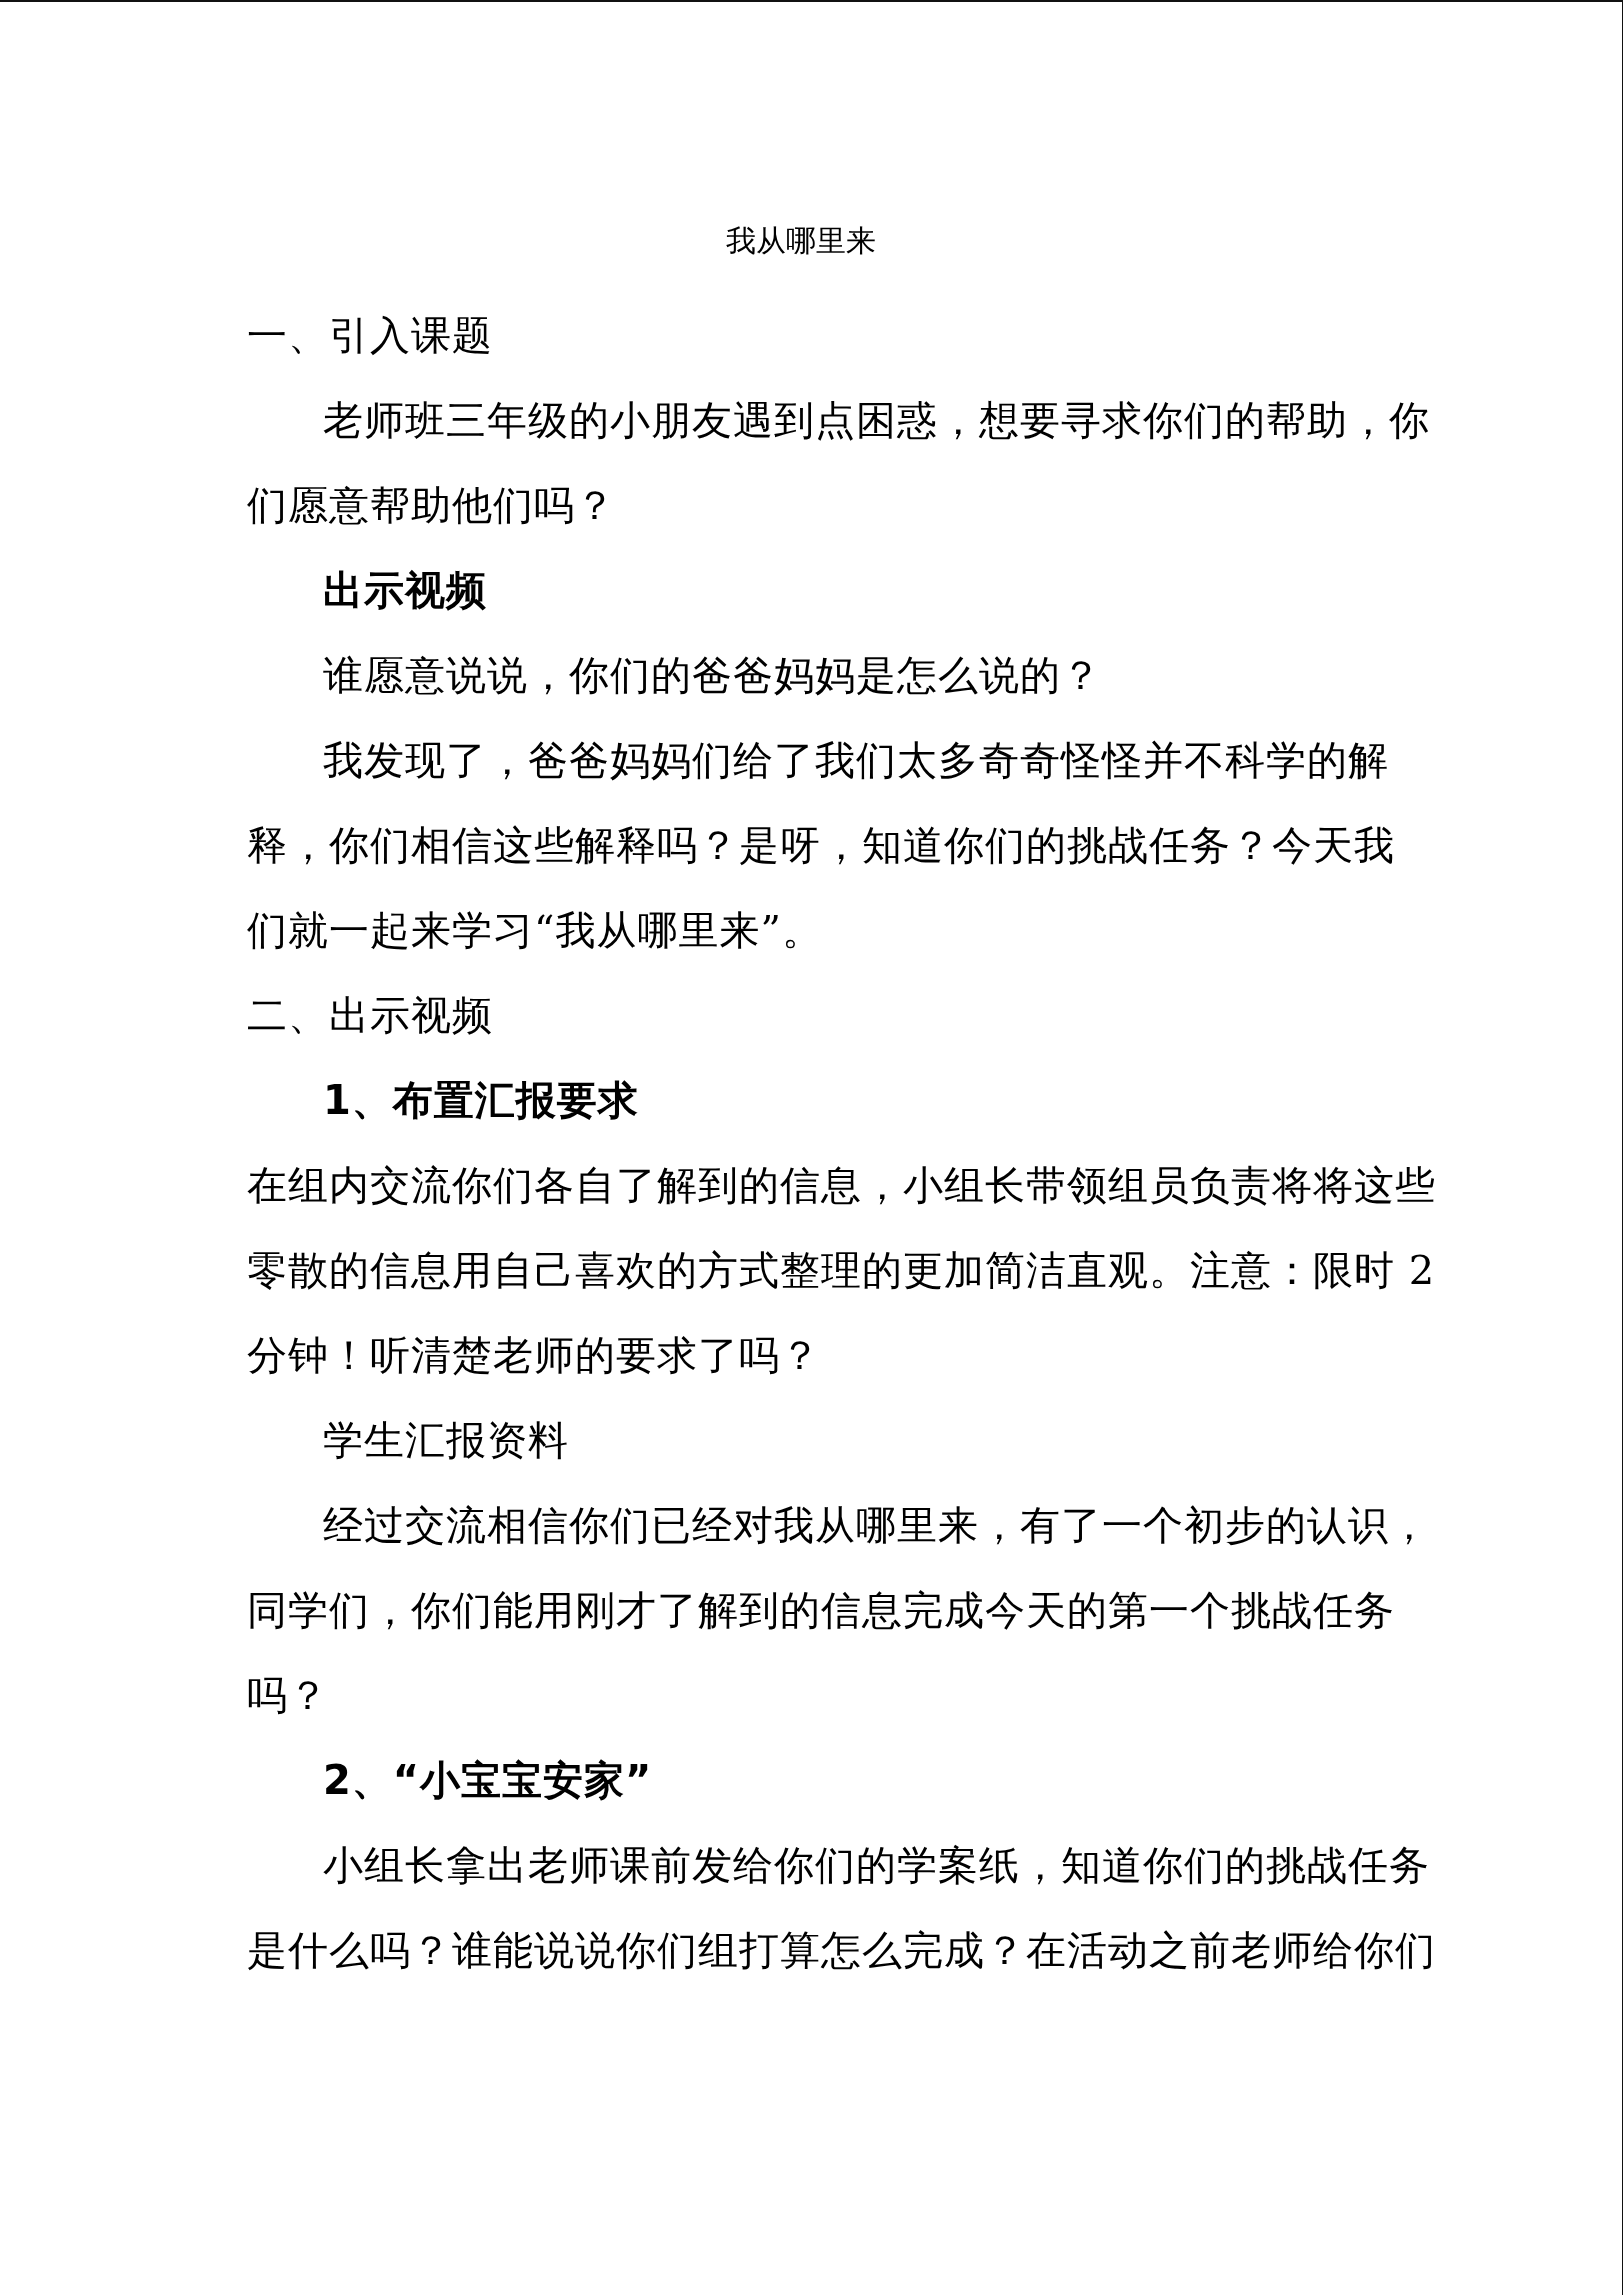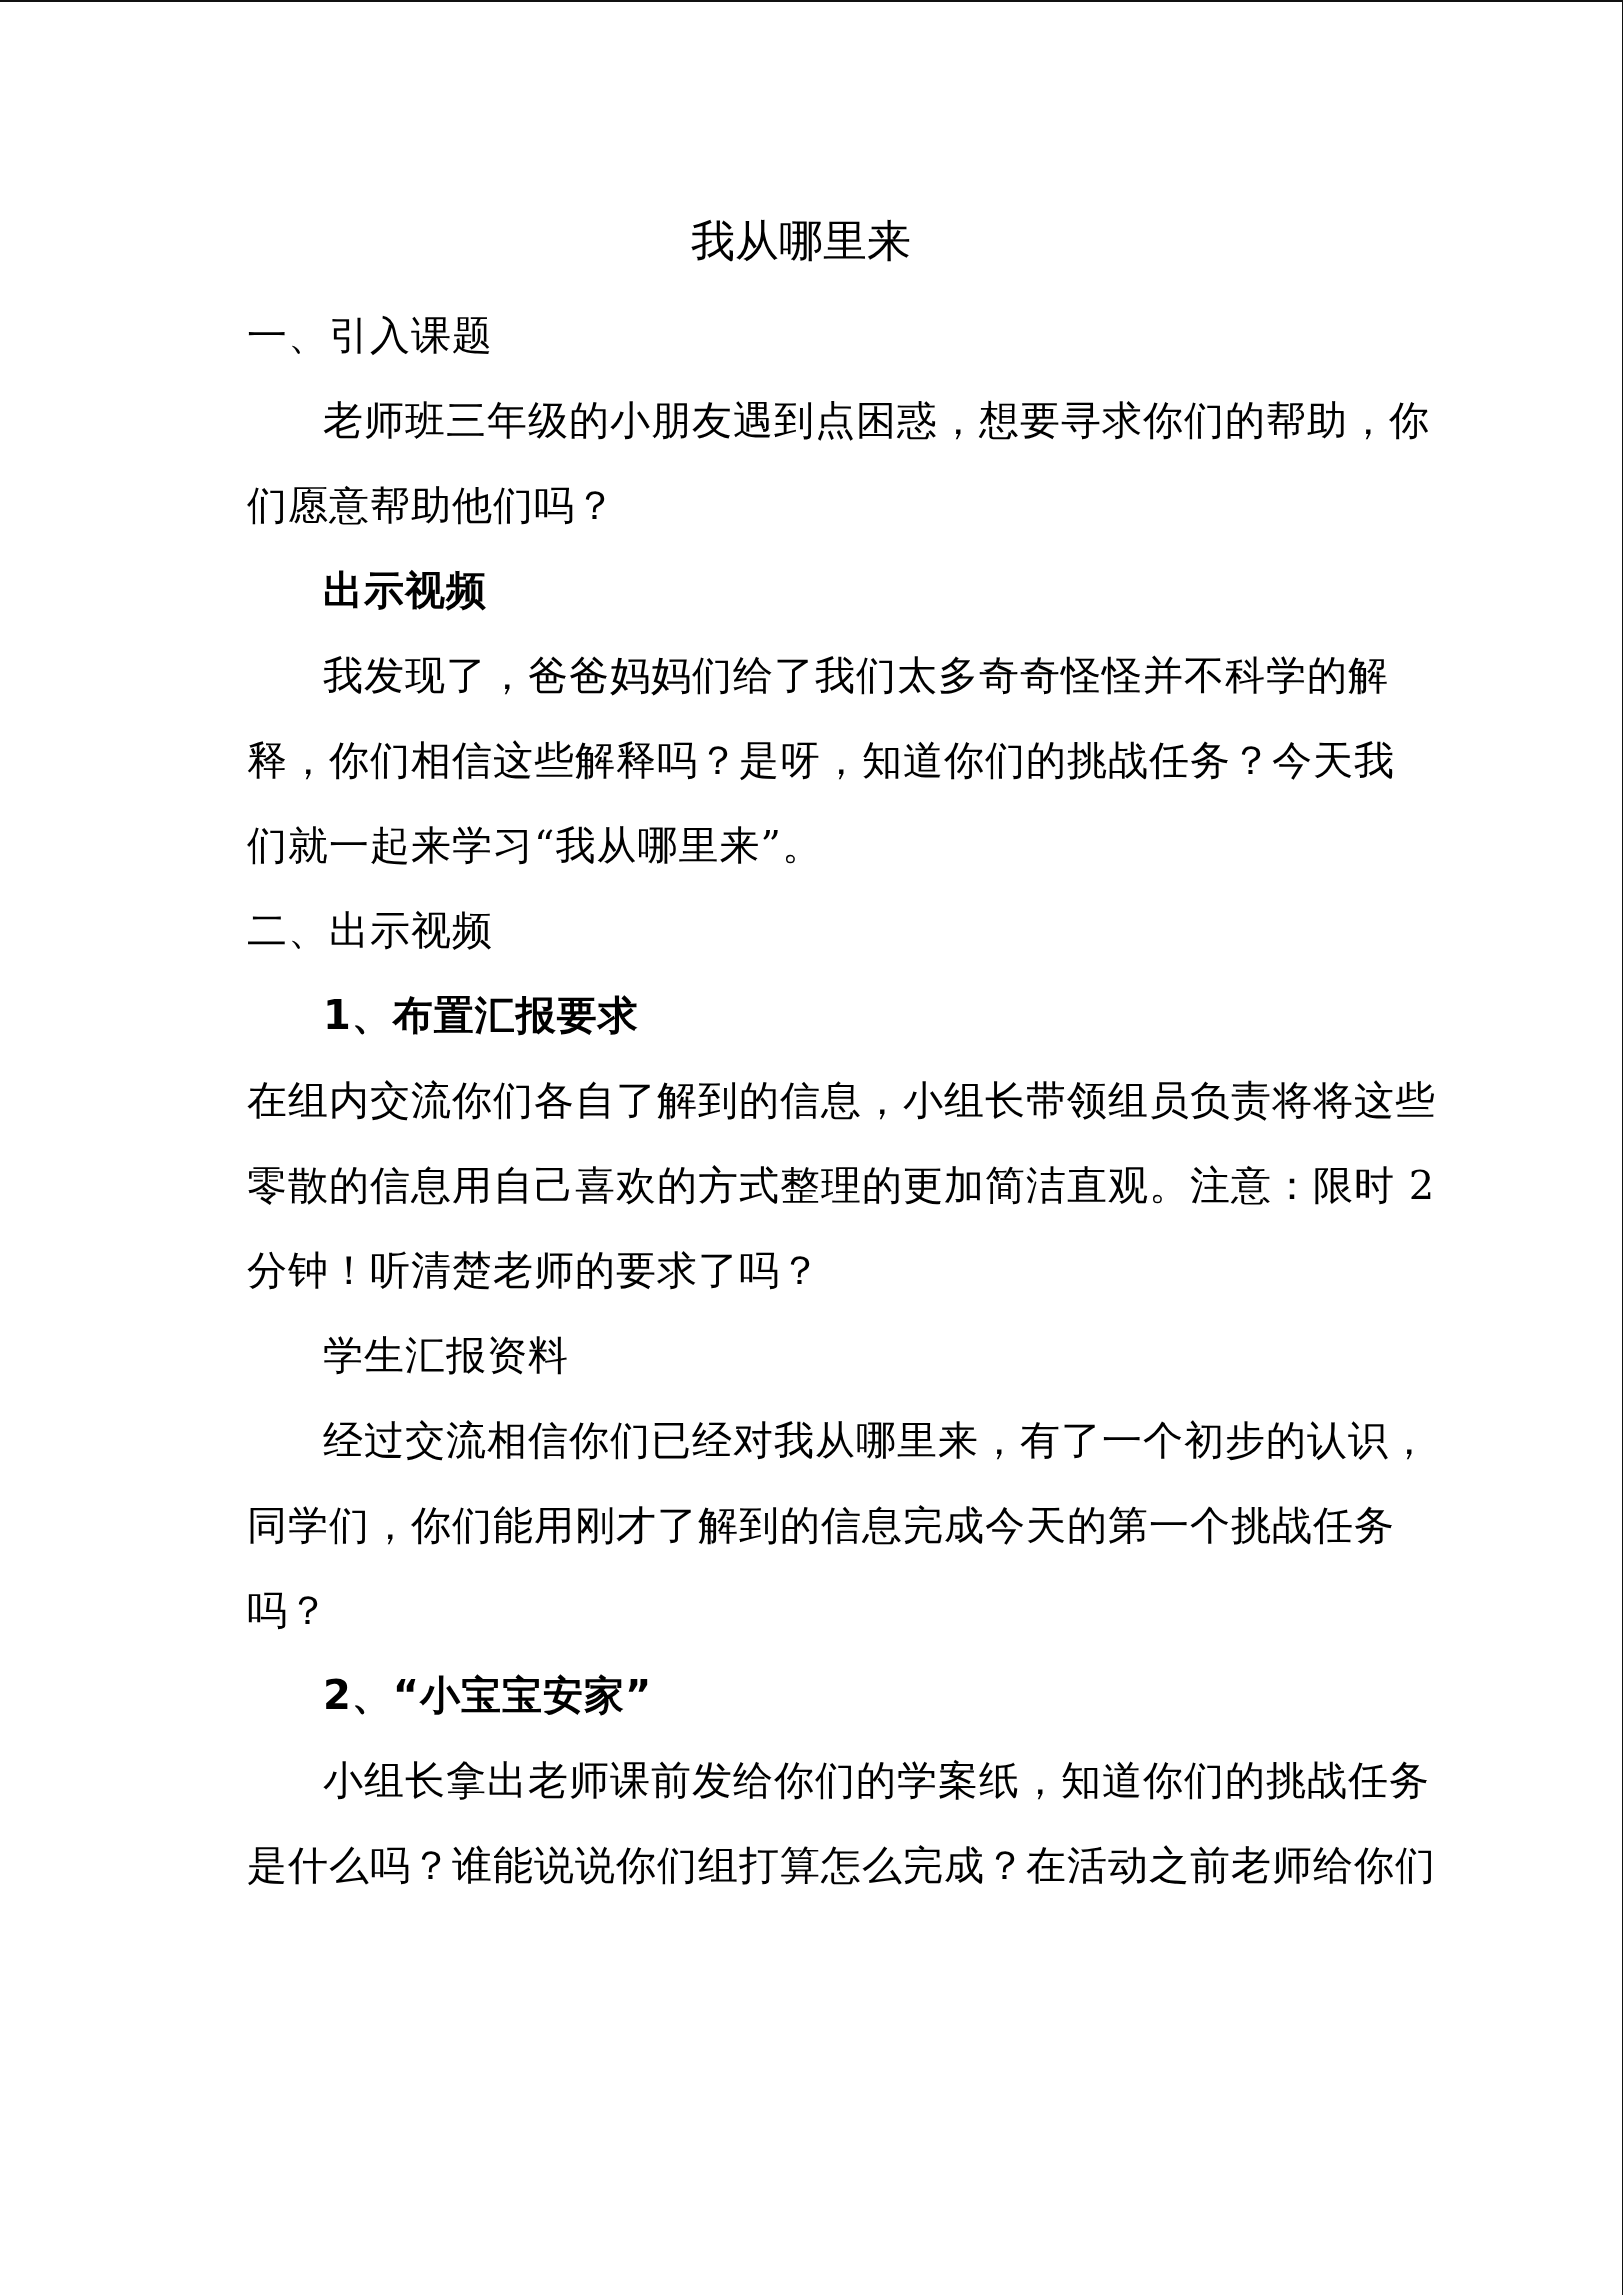--- a/index.html
+++ b/index.html
@@ -28,21 +28,21 @@
       left: 247px;
       top: 0;
       width: 1108px;
     }
     .title {
       position: absolute;
       left: 0;
       width: 1108px;
       top: 210px;
       text-align: center;
-      font-size: 44px;
+      font-size: 30px;
       line-height: 61px;
       font-weight: normal;
       margin: 0;
     }
     .body {
       position: absolute;
       left: 0;
       top: 293px;
       width: 1108px;
     }
@@ -62,20 +62,21 @@
 <div class="page-frame"></div>
 
 <div class="content">
   <h1 class="title">我从哪里来</h1>
 
   <div class="body">
     <div class="line">一、引入课题</div>
     <div class="line indent">老师班三年级的小朋友遇到点困惑，想要寻求你们的帮助，你</div>
     <div class="line">们愿意帮助他们吗？</div>
     <div class="line indent bold">出示视频</div>
+    <div class="line indent">谁愿意说说，你们的爸爸妈妈是怎么说的？</div>
     <div class="line indent">我发现了，爸爸妈妈们给了我们太多奇奇怪怪并不科学的解</div>
     <div class="line">释，你们相信这些解释吗？是呀，知道你们的挑战任务？今天我</div>
     <div class="line">们就一起来学习“我从哪里来”。</div>
     <div class="line">二、出示视频</div>
     <div class="line indent bold">1、布置汇报要求</div>
     <div class="line">在组内交流你们各自了解到的信息，小组长带领组员负责将将这些</div>
     <div class="line">零散的信息用自己喜欢的方式整理的更加简洁直观。注意：限时 2</div>
     <div class="line">分钟！听清楚老师的要求了吗？</div>
     <div class="line indent">学生汇报资料</div>
     <div class="line indent">经过交流相信你们已经对我从哪里来，有了一个初步的认识，</div>

